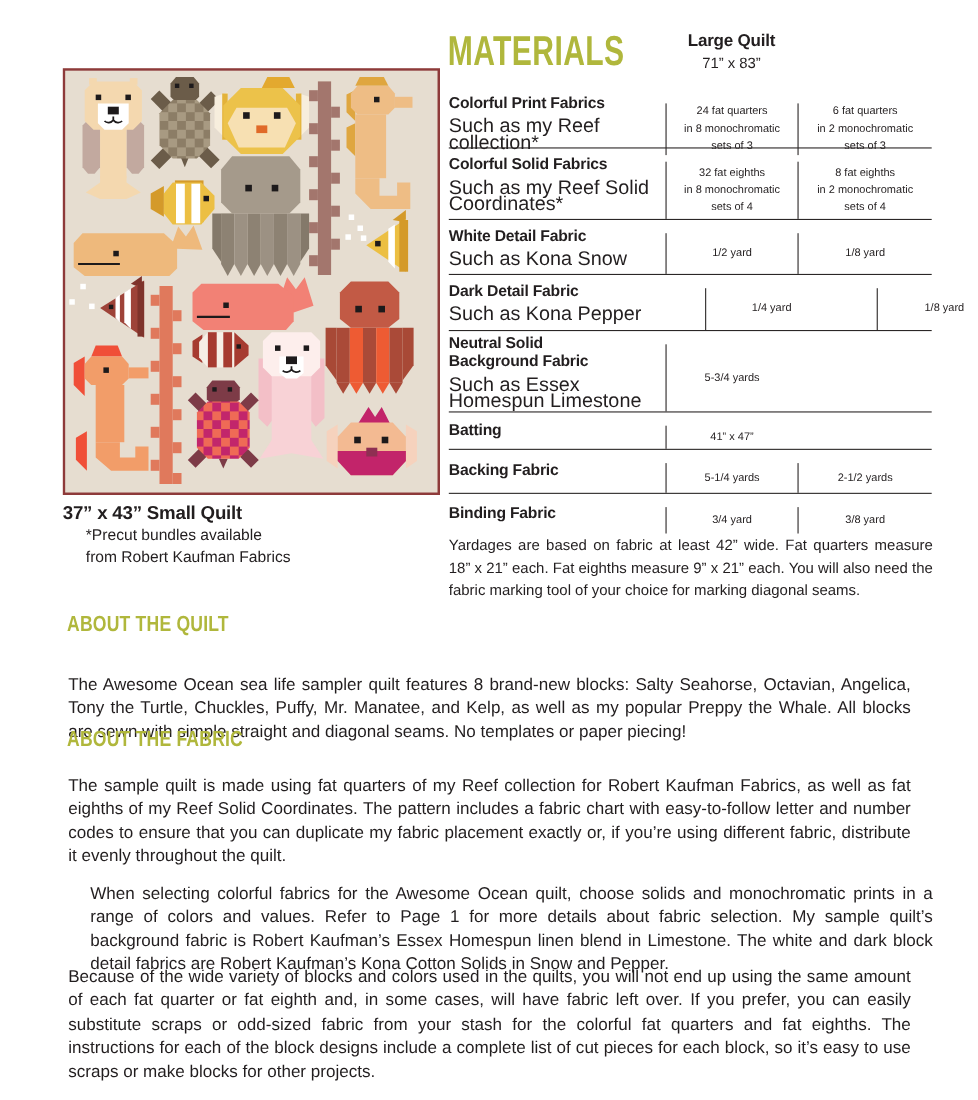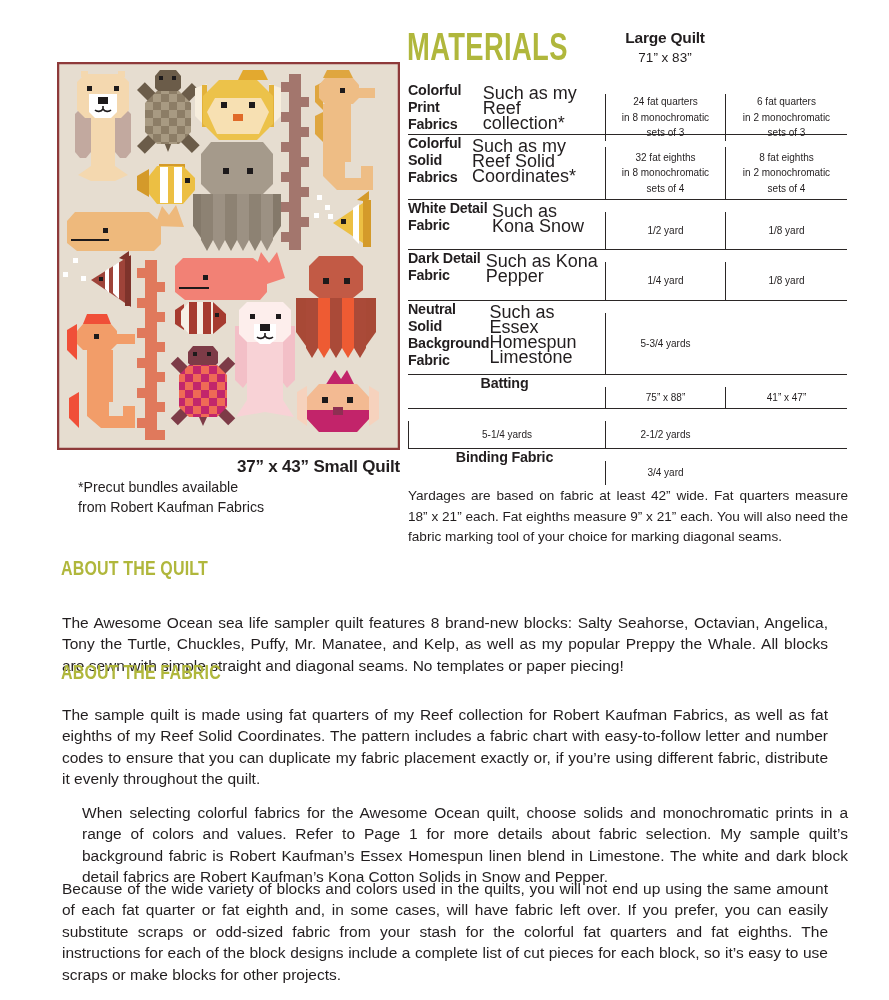--- a/index.html
+++ b/index.html
@@ -1,46 +1,46 @@
 <!DOCTYPE html>
 <html><head>
 <meta charset="utf-8">
 <style>
   html,body{margin:0;padding:0;background:#ffffff;}
   .page{position:relative;width:889px;height:1000px;background:#ffffff;overflow:hidden;
         font-family:"Liberation Sans",sans-serif;color:#221e1f;}
   
   .quilt-frame{position:absolute;left:57px;top:62px;width:343px;height:388px;}
-  .quilt-caption{position:absolute;left:57px;top:457px;width:343px;text-align:right;
+  .quilt-caption{position:absolute;left:57px;top:457px;width:343px;text-align:left;
         font-size:17px;font-weight:bold;letter-spacing:-0.2px;}
   .precut-note{position:absolute;left:78px;top:477px;width:260px;font-size:14.2px;
         line-height:20px;white-space:pre-line;}
   
   .m-title{position:absolute;left:407px;top:26px;}
   .m-title span{display:inline-block;font-size:38px;font-weight:bold;color:#b0b73c;
         letter-spacing:0.5px;transform:scaleX(0.72);transform-origin:left top;}
   .colhead{position:absolute;top:29px;text-align:center;}
   .colhead-large{left:605px;width:120px;}
   .colhead-small{left:725px;width:122px;}
   .colhead .ch-label{font-size:15.5px;font-weight:bold;letter-spacing:-0.2px;}
   .colhead .ch-size{font-size:13.5px;margin-top:3px;}
   
   .mtable{position:absolute;left:408px;top:82px;width:439px;}
   .trow{display:grid;grid-template-columns:197px 120px 122px;border-bottom:1.5px solid #2b2726;}
   .trow:last-child{border-bottom:none;}
   .trow:nth-child(1){height:52px;}
   .trow:nth-child(2){height:64px;}
   .trow:nth-child(3){height:49px;}
-  .trow:nth-child(4){height:50px;}
+  .trow:nth-child(4){height:50px;gap:36px;}
   .trow:nth-child(5){height:73px;}
   .trow:nth-child(6){height:33px;}
   .trow:nth-child(7){height:39px;}
   .trow:nth-child(8){height:36px;}
   .cell{min-width:0;}
-  .cell.label{display:flex;flex-direction:row;justify-content:center;padding-right:4px;}
+  .cell.label{display:flex;flex-direction:column;justify-content:center;padding-right:4px;}
   .fname{font-size:14.3px;font-weight:bold;letter-spacing:-0.2px;line-height:17px;white-space:pre-line;}
   .fsub{font-size:18px;line-height:15px;margin-top:4px;}
   .fsub:empty{display:none;}
   .cell.val{display:flex;align-items:center;justify-content:center;text-align:center;
         font-size:10px;line-height:15.5px;white-space:pre-line;border-left:1.5px solid #2b2726;margin-top:12px;}
   .ynote{position:absolute;left:408px;top:486px;width:440px;font-size:13.6px;line-height:20.5px;
         text-align:justify;}
   
   .sect-h{position:absolute;}
   .sect-h span{display:inline-block;font-size:20px;font-weight:bold;color:#b0b73c;
@@ -367,33 +367,37 @@
 Background Fabric</div>
         <div class="fsub">Such as Essex Homespun Limestone</div>
       </div>
       <div class="cell val">5-3/4 yards</div>
     </div>
     <div class="trow">
       <div class="cell label">
         <div class="fname">Batting</div>
 
       </div>
-      <div class="cell val">75” x 88”</div>
       <div class="cell val">41” x 47”</div>
     </div>
     <div class="trow">
+      <div class="cell label">
+        <div class="fname">Backing Fabric</div>
+
+      </div>
       <div class="cell val">5-1/4 yards</div>
       <div class="cell val">2-1/2 yards</div>
     </div>
     <div class="trow">
       <div class="cell label">
         <div class="fname">Binding Fabric</div>
 
       </div>
       <div class="cell val">3/4 yard</div>
+      <div class="cell val">3/8 yard</div>
     </div>
   </div>
 
   <div class="ynote">Yardages are based on fabric at least 42” wide. Fat quarters measure 18” x 21” each. Fat eighths measure 9” x 21” each. You will also need the fabric marking tool of your choice for marking diagonal seams.</div>
 
   <div class="sect-h aq-h"><span>ABOUT THE QUILT</span></div>
   <p class="bodypara aq-p">The Awesome Ocean sea life sampler quilt features 8 brand-new blocks: Salty Seahorse, Octavian, Angelica, Tony the Turtle, Chuckles, Puffy, Mr. Manatee, and Kelp, as well as my popular Preppy the Whale. All blocks are sewn with simple straight and diagonal seams. No templates or paper piecing!</p>
 
   <div class="sect-h af-h"><span>ABOUT THE FABRIC</span></div>
   <p class="bodypara af-p1">The sample quilt is made using fat quarters of my Reef collection for Robert Kaufman Fabrics, as well as fat eighths of my Reef Solid Coordinates. The pattern includes a fabric chart with easy-to-follow letter and number codes to ensure that you can duplicate my fabric placement exactly or, if you’re using different fabric, distribute it evenly throughout the quilt.</p>

